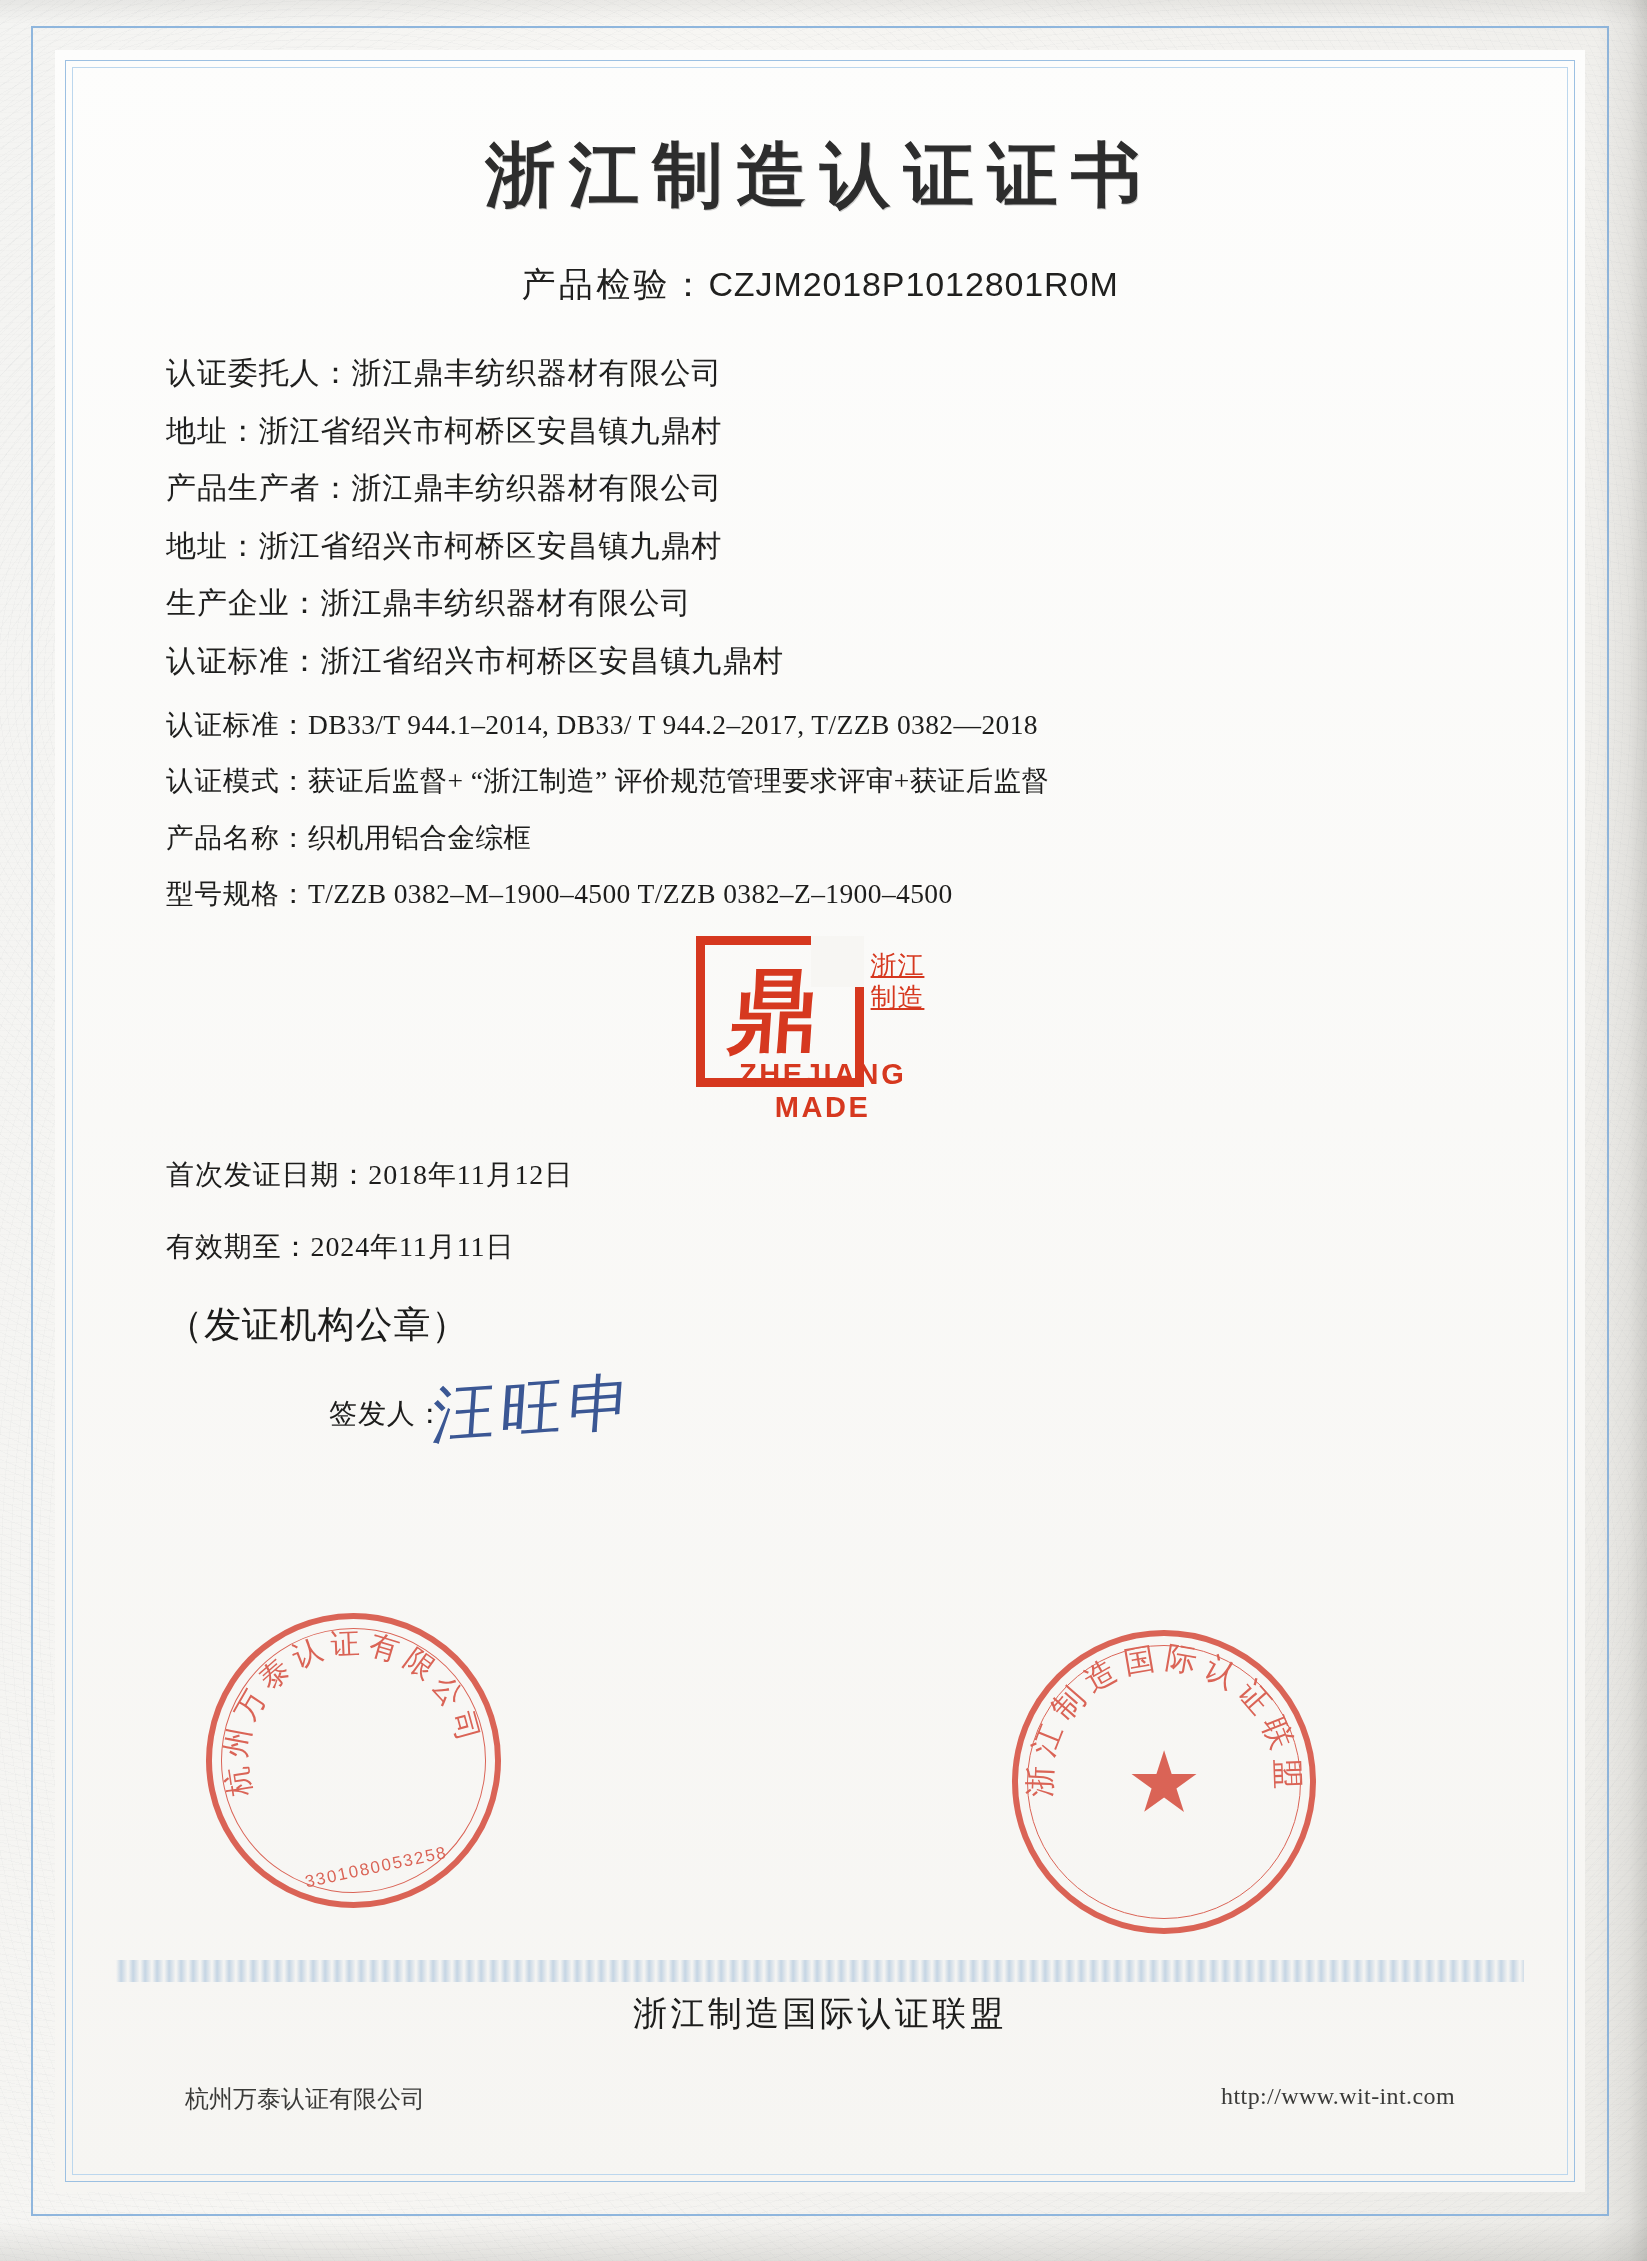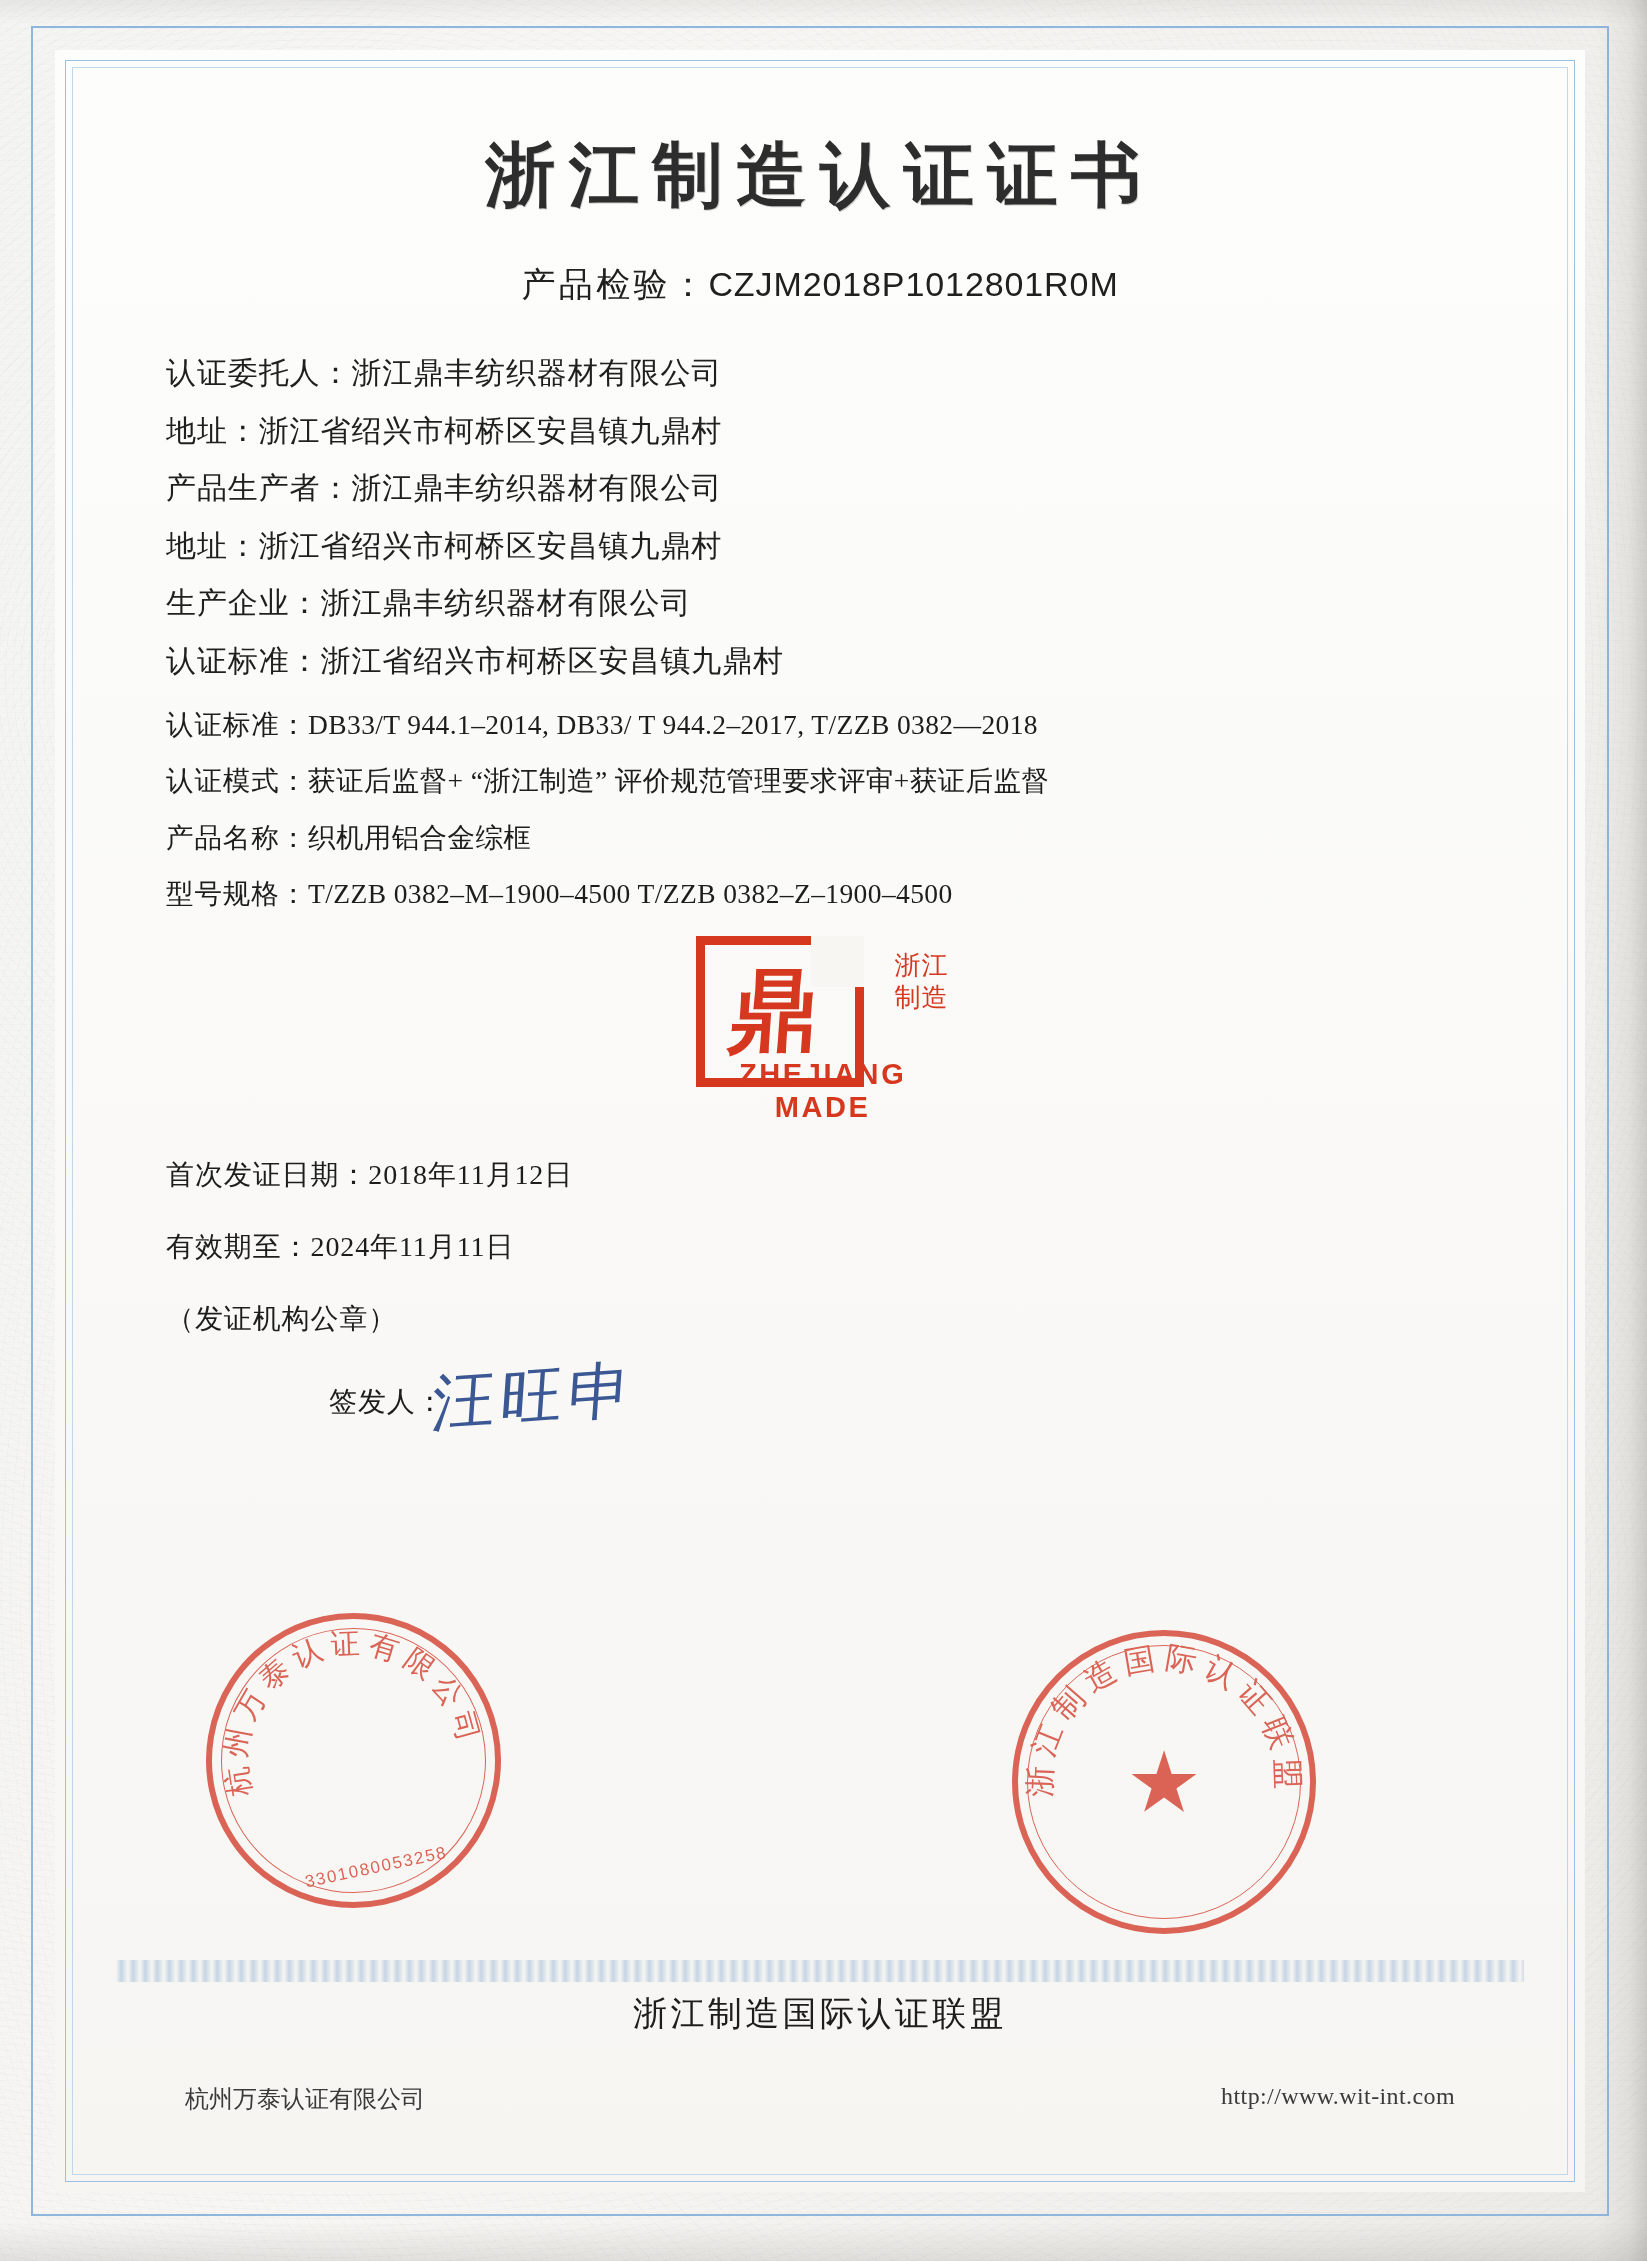--- a/index.html
+++ b/index.html
@@ -154,27 +154,28 @@
   }
   .logo .glyph{
     position:absolute;left:33px;top:29px;
     font-family:"DejaVu Serif", serif;
     font-size:89px;line-height:1;
     color:#d6381f;
     font-weight:700;
     transform:skewX(-4deg);
   }
   .logo .side{
-    position:absolute;left:196px;top:13.7px;
+    position:absolute;left:172px;top:13.7px;
     width:60px;
     font-size:26px;
     line-height:1.22;
     color:#d6381f;
     letter-spacing:0.9px;
     text-align:center;
+    text-decoration:underline;
   }
   .logo .en{
     position:absolute;left:5.1px;bottom:1.7px;
     width:244px;
     text-align:center;
     font-family:"Liberation Sans", sans-serif;
     font-size:29px;
     letter-spacing:2.6px;
     color:#d6381f;
     font-weight:600;
@@ -187,21 +188,21 @@
     position:relative;
     z-index:6;
   }
   .date-row{
     font-size:28px;
     color:#1d1d1c;
     margin-bottom:34px;
     letter-spacing:0.9px;
   }
   .seal-note{
-    font-size:28px;
+    font-size:37px;
     color:#1d1d1c;
     letter-spacing:0.9px;
     margin-bottom:45px;
   }
   .sign-row{
     padding-left:163px;
     font-size:28px;
     color:#1d1d1c;
     letter-spacing:0.9px;
     position:relative;

